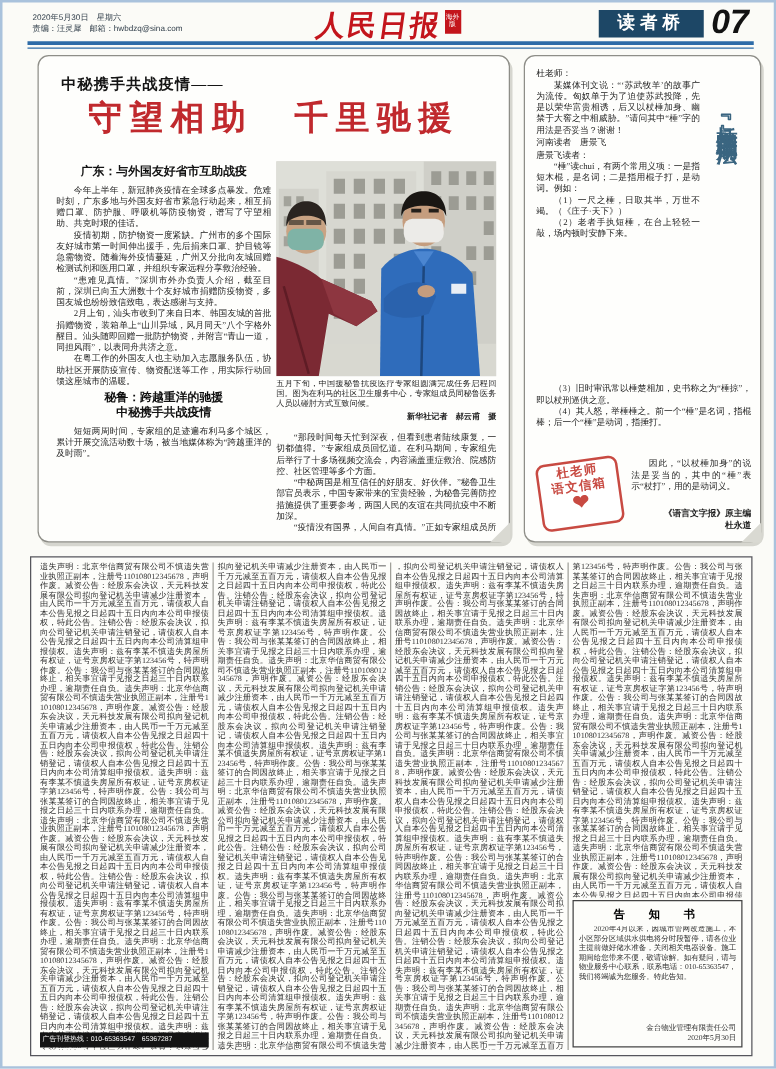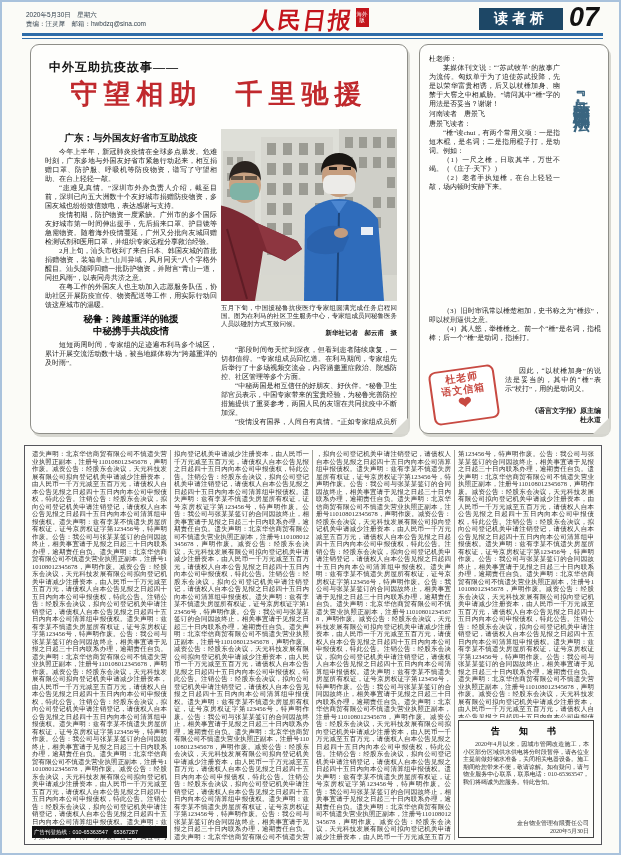--- a/index.html
+++ b/index.html
@@ -75,29 +75,29 @@
   </div>
   <div class="masthead">
     <span class="masthead-name">人民日报</span><span class="masthead-seal">海外版</span>
   </div>
   <div class="section-box">读者桥</div>
   <div class="page-num">07</div>
   <div class="rule-blue-thick"></div>
   <div class="rule-blue-thin"></div>
 
   <div class="card card-left">
-    <div class="kicker">中外互助抗疫故事——</div>
+    <div class="kicker">中秘携手共战疫情——</div>
     <div class="main-title">守望相助　千里驰援</div>
 
     <div class="colL">
       <div class="subhead">广东：与外国友好省市互助战疫</div>
       <div>
-          <p class="p-ind" style="font-size: 7px; line-height: 9px; text-align: justify; color: rgb(29, 29, 29); text-indent: 2em;">今年上半年，新冠肺炎疫情在全球多点暴发。危难时刻，广东多地与外国友好省市紧急行动起来，相互捐赠口罩、防护服、呼吸机等防疫物资，谱写了守望相助、在台上轻轻一敲。</p>
+          <p class="p-ind" style="font-size: 7px; line-height: 9px; text-align: justify; color: rgb(29, 29, 29); text-indent: 2em;">今年上半年，新冠肺炎疫情在全球多点暴发。危难时刻，广东多地与外国友好省市紧急行动起来，相互捐赠口罩、防护服、呼吸机等防疫物资，谱写了守望相助、共克时艰的佳话。</p>
+          <p class="p-ind" style="font-size: 7px; line-height: 9px; text-align: justify; color: rgb(29, 29, 29); text-indent: 2em;">疫情初期，防护物资一度紧缺。广州市的多个国际友好城市第一时间伸出援手，先后捐来口罩、护目镜等急需物资。随着海外疫情蔓延，广州又分批向友城回赠检测试剂和医用口罩，并组织专家远程分享救治经验。</p>
           <p class="p-ind" style="font-size: 7px; line-height: 9px; text-align: justify; color: rgb(29, 29, 29); text-indent: 2em;">“患难见真情。”深圳市外办负责人介绍，截至目前，深圳已向五大洲数十个友好城市捐赠防疫物资，多国友城也纷纷致信致电，表达感谢与支持。</p>
-          <p class="p-ind" style="font-size: 7px; line-height: 9px; text-align: justify; color: rgb(29, 29, 29); text-indent: 2em;">疫情初期，防护物资一度紧缺。广州市的多个国际友好城市第一时间伸出援手，先后捐来口罩、护目镜等急需物资。随着海外疫情蔓延，广州又分批向友城回赠检测试剂和医用口罩，并组织专家远程分享救治经验。</p>
           <p class="p-ind" style="font-size: 7px; line-height: 9px; text-align: justify; color: rgb(29, 29, 29); text-indent: 2em;">2月上旬，汕头市收到了来自日本、韩国友城的首批捐赠物资，装箱单上“山川异域，风月同天”八个字格外醒目。汕头随即回赠一批防护物资，并附言“青山一道，同担风雨”，以表同舟共济之意。</p>
           <p class="p-ind" style="font-size: 7px; line-height: 9px; text-align: justify; color: rgb(29, 29, 29); text-indent: 2em;">在粤工作的外国友人也主动加入志愿服务队伍，协助社区开展防疫宣传、物资配送等工作，用实际行动回馈这座城市的温暖。</p>
         </div>
       <div class="subhead">
         <div>秘鲁：跨越重洋的驰援</div>
         <div>中秘携手共战疫情</div>
       </div>
       <div>
           <p class="p-ind" style="font-size: 7px; line-height: 9px; text-align: justify; color: rgb(29, 29, 29); text-indent: 2em;">短短两周时间，专家组的足迹遍布利马多个城区，累计开展交流活动数十场，被当地媒体称为“跨越重洋的及时雨”。</p>
         </div>

